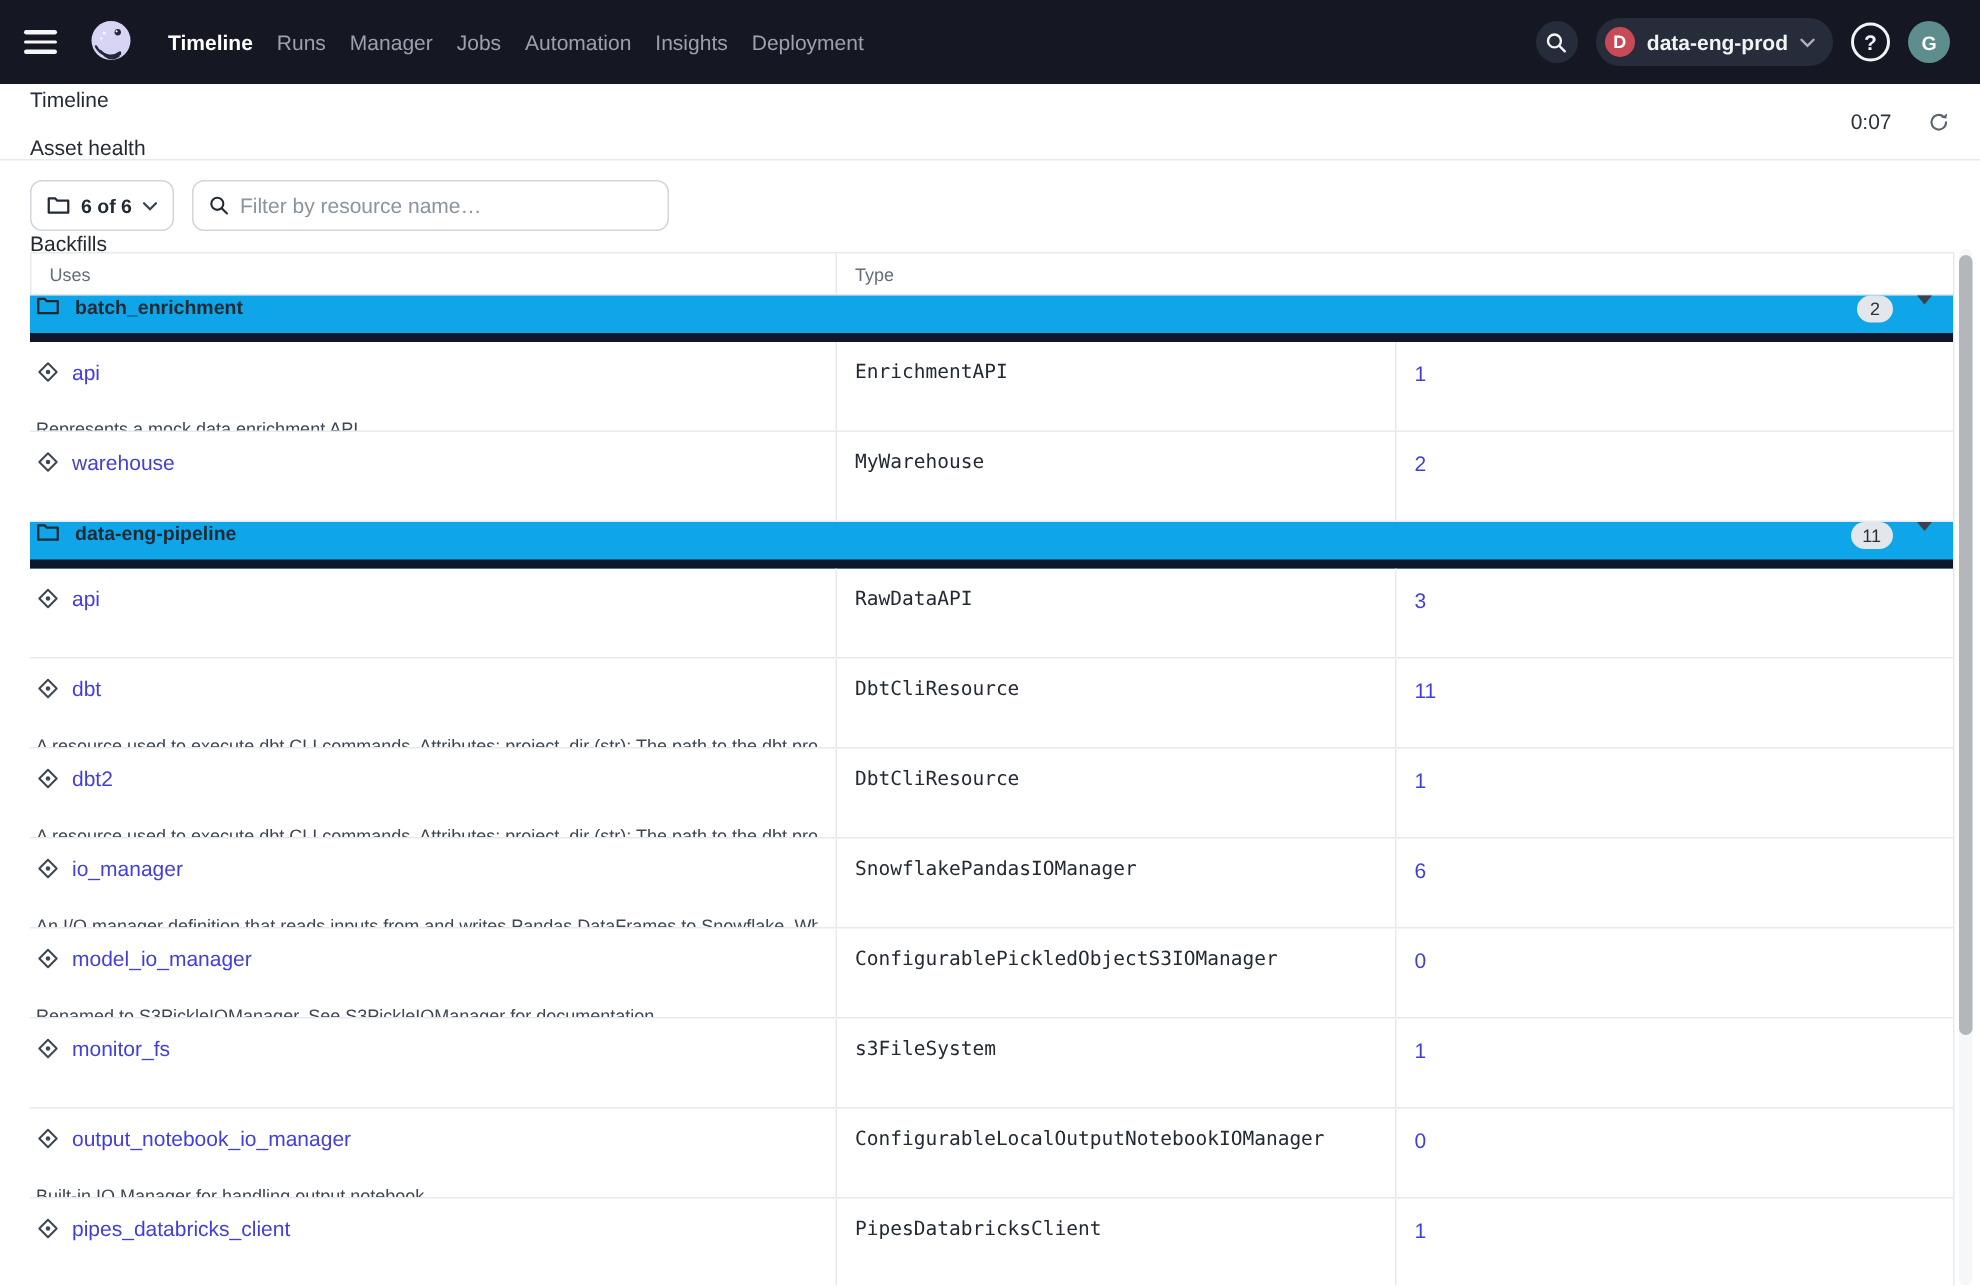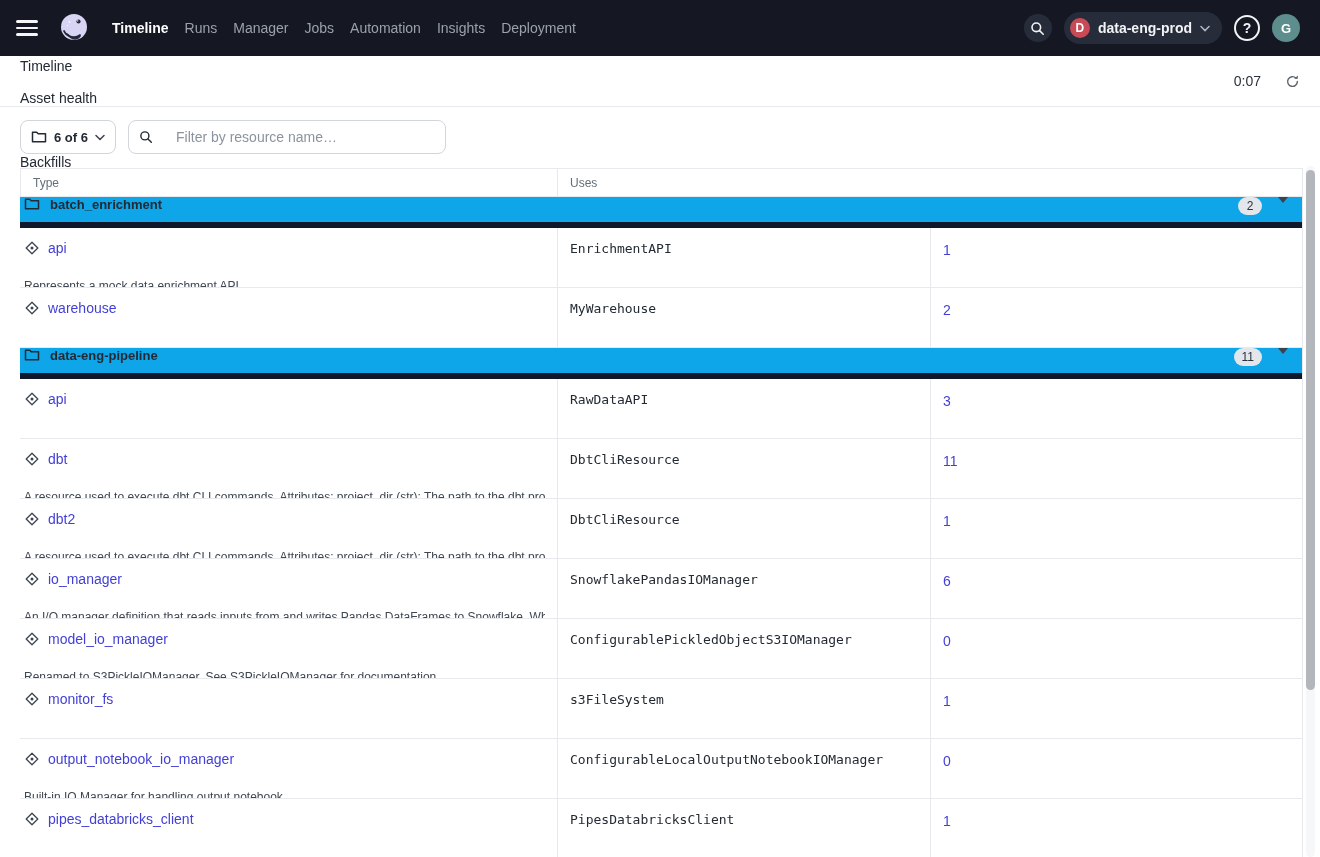--- a/index.html
+++ b/index.html
@@ -37,21 +37,21 @@
   .tab.active { color:#4645e0; border-bottom-color:#4645e0; }
   .tab-right { margin-left:auto; display:flex; align-items:center; gap:24px; }
   .timer { font-size:14px; color:#2b323b; }
   .refresh-btn { background:none; border:none; cursor:pointer; display:flex; align-items:center; }
 
   
   .filters { padding:13px 20px 0; display:flex; gap:12px; align-items:center; }
   .scope-btn { height:34px; display:flex; align-items:center; gap:7px; padding:0 10px;
     background:#fff; border:1px solid #d1d6dc; border-radius:8px; cursor:pointer; }
   .scope-label { font-size:13px; font-weight:600; color:#232a33; }
-  .search-box { height:34px; width:318px; display:flex; align-items:center; gap:23px; padding:0 10px;
+  .search-box { height:34px; width:318px; display:flex; align-items:center; gap:7px; padding:0 10px;
     border:1px solid #d1d6dc; border-radius:8px; background:#fff; }
   .search-box input { border:none; outline:none; flex:1; font-size:14px; color:#232a33; font-family:"Liberation Sans", sans-serif; }
   .search-box input::placeholder { color:#8b939e; }
 
   
   .table { margin:14px 0 0 20px; width:1283px; border-right:1px solid #e7e9ed; }
   .thead { display:grid; grid-template-columns:537px 373px 373px; height:29px; align-items:center;
     border-top:1px solid #e7e9ed; border-bottom:1px solid #e7e9ed; }
   .th { font-size:12px; color:#646e79; }
   .th.name { padding-left:2px; }
@@ -166,22 +166,22 @@
       <svg class="icon-svg" width="14" height="14" viewBox="0 0 15 15">
         <circle cx="6.3" cy="6.3" r="4.3" fill="none" stroke="#232a33" stroke-width="1.5"></circle>
         <line x1="9.6" y1="9.6" x2="13.2" y2="13.2" stroke="#232a33" stroke-width="1.5" stroke-linecap="round"></line>
       </svg>
       <input placeholder="Filter by resource name…" style="">
     </div>
   </div>
 
   <div class="table">
     <div class="thead">
+      <div class="th uses">Uses</div>
       <div class="th type">Type</div>
-      <div class="th uses">Uses</div>
     </div>
     <div class="tbody">
         <div class="group-row">
     <svg class="icon-svg" width="16" height="14" viewBox="0 0 16 14">
       <path d="M1.5 2.2h4.2l1.5 1.6h7.3v8H1.5z" fill="none" stroke="#232a33" stroke-width="1.5" stroke-linejoin="round"></path>
     </svg>
     <span class="group-name">batch_enrichment</span>
     <span class="badge">2</span>
     <span class="caret"></span>
   </div>

